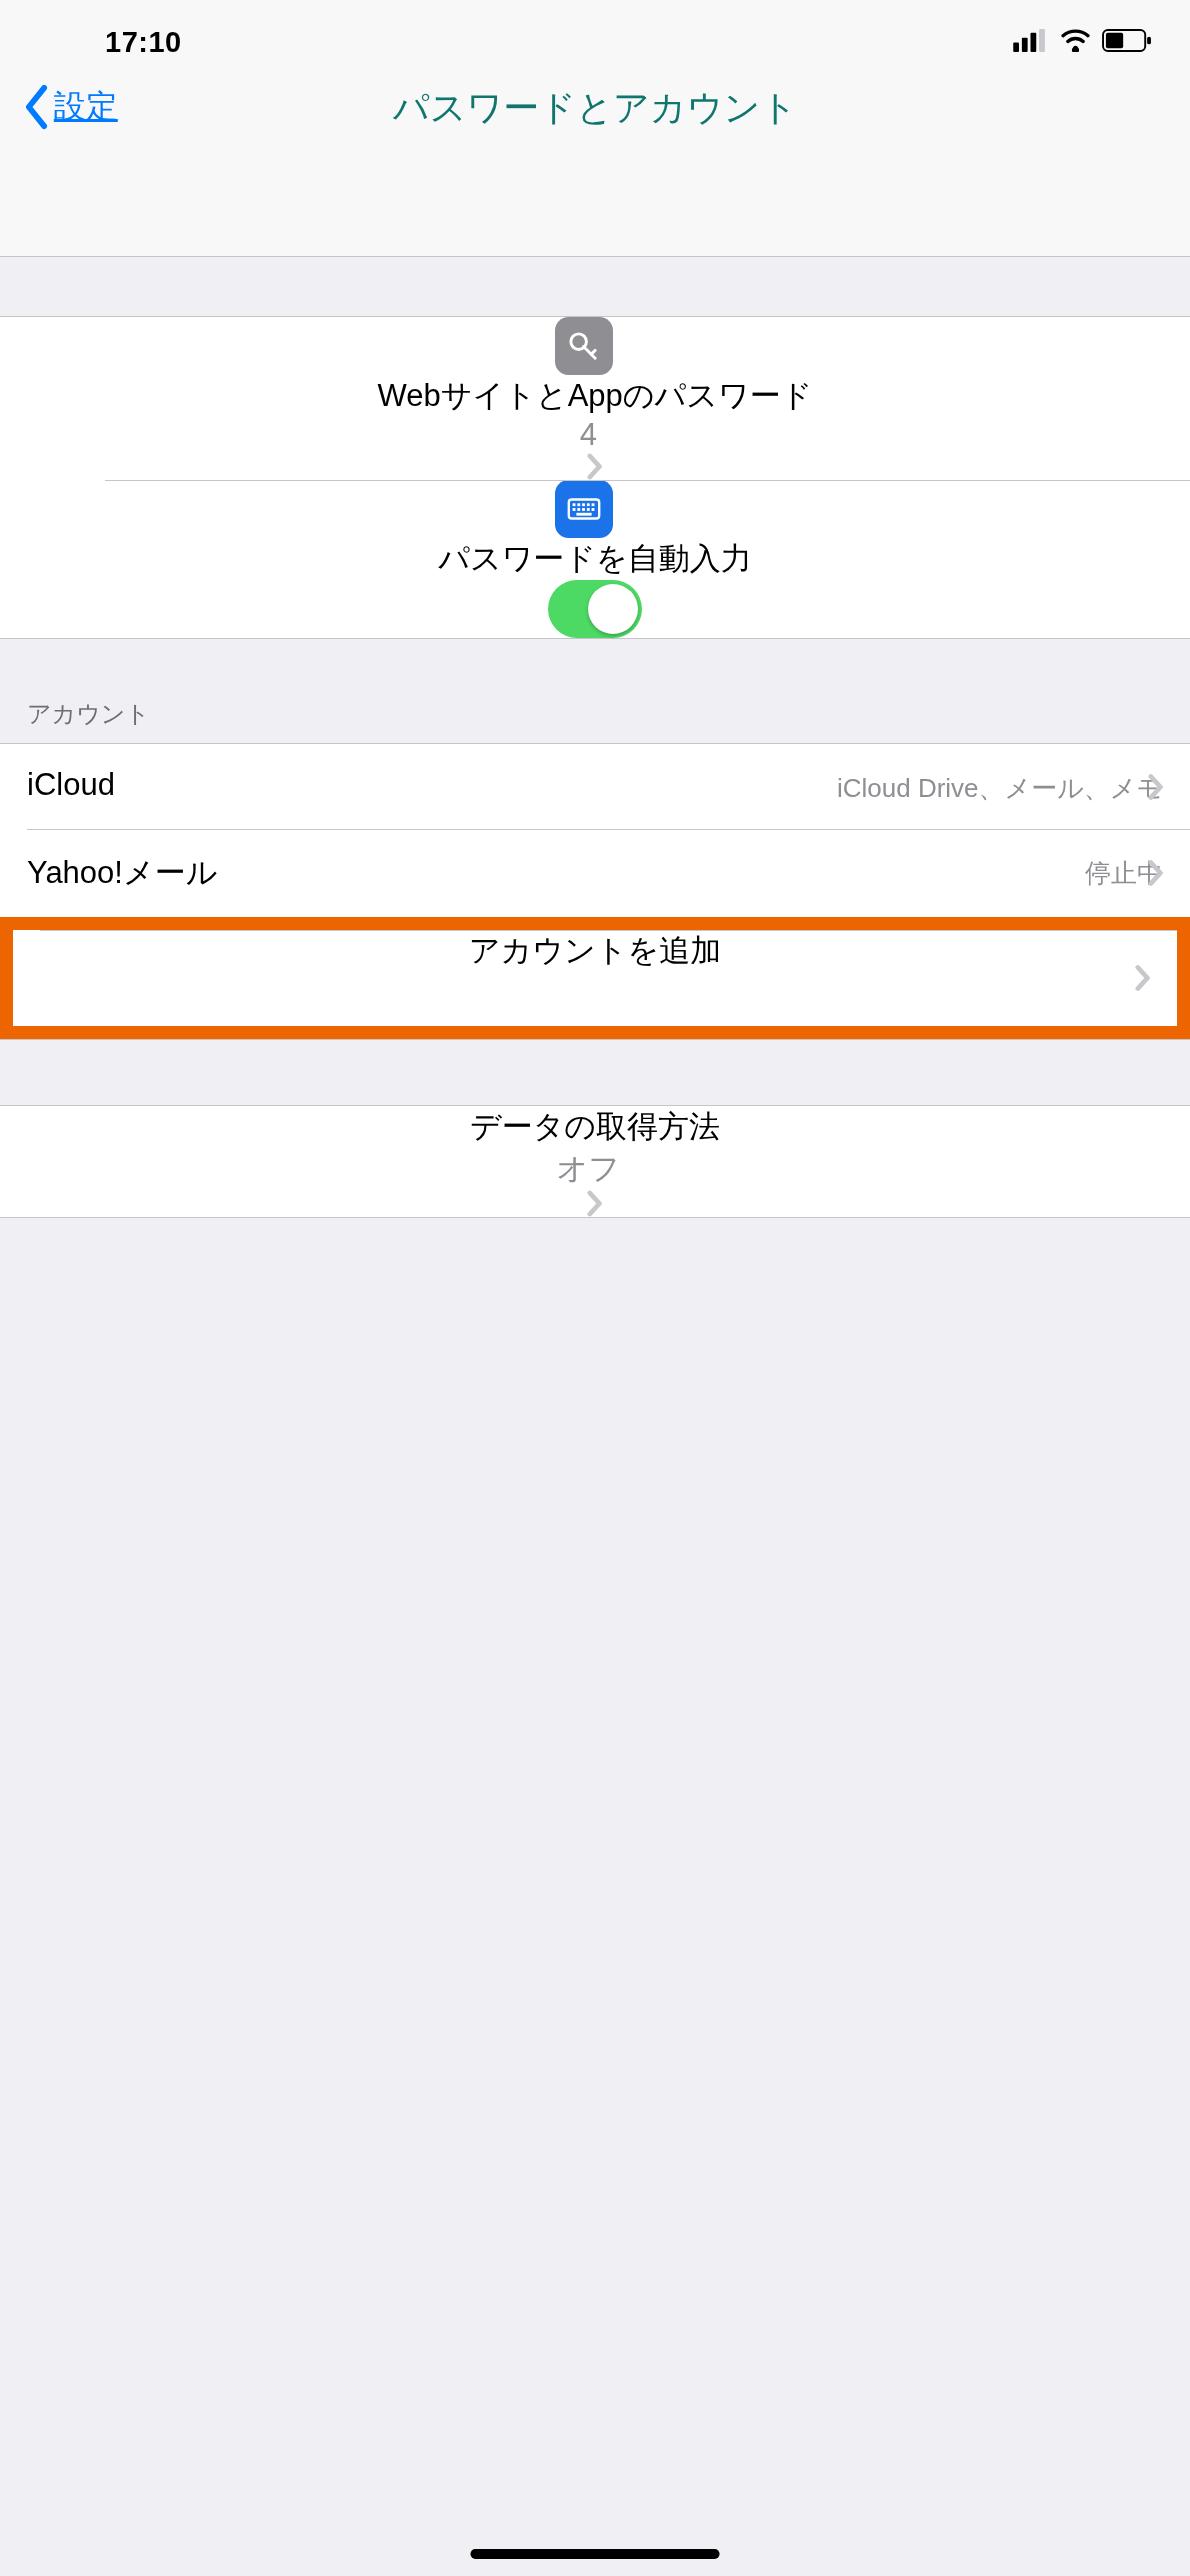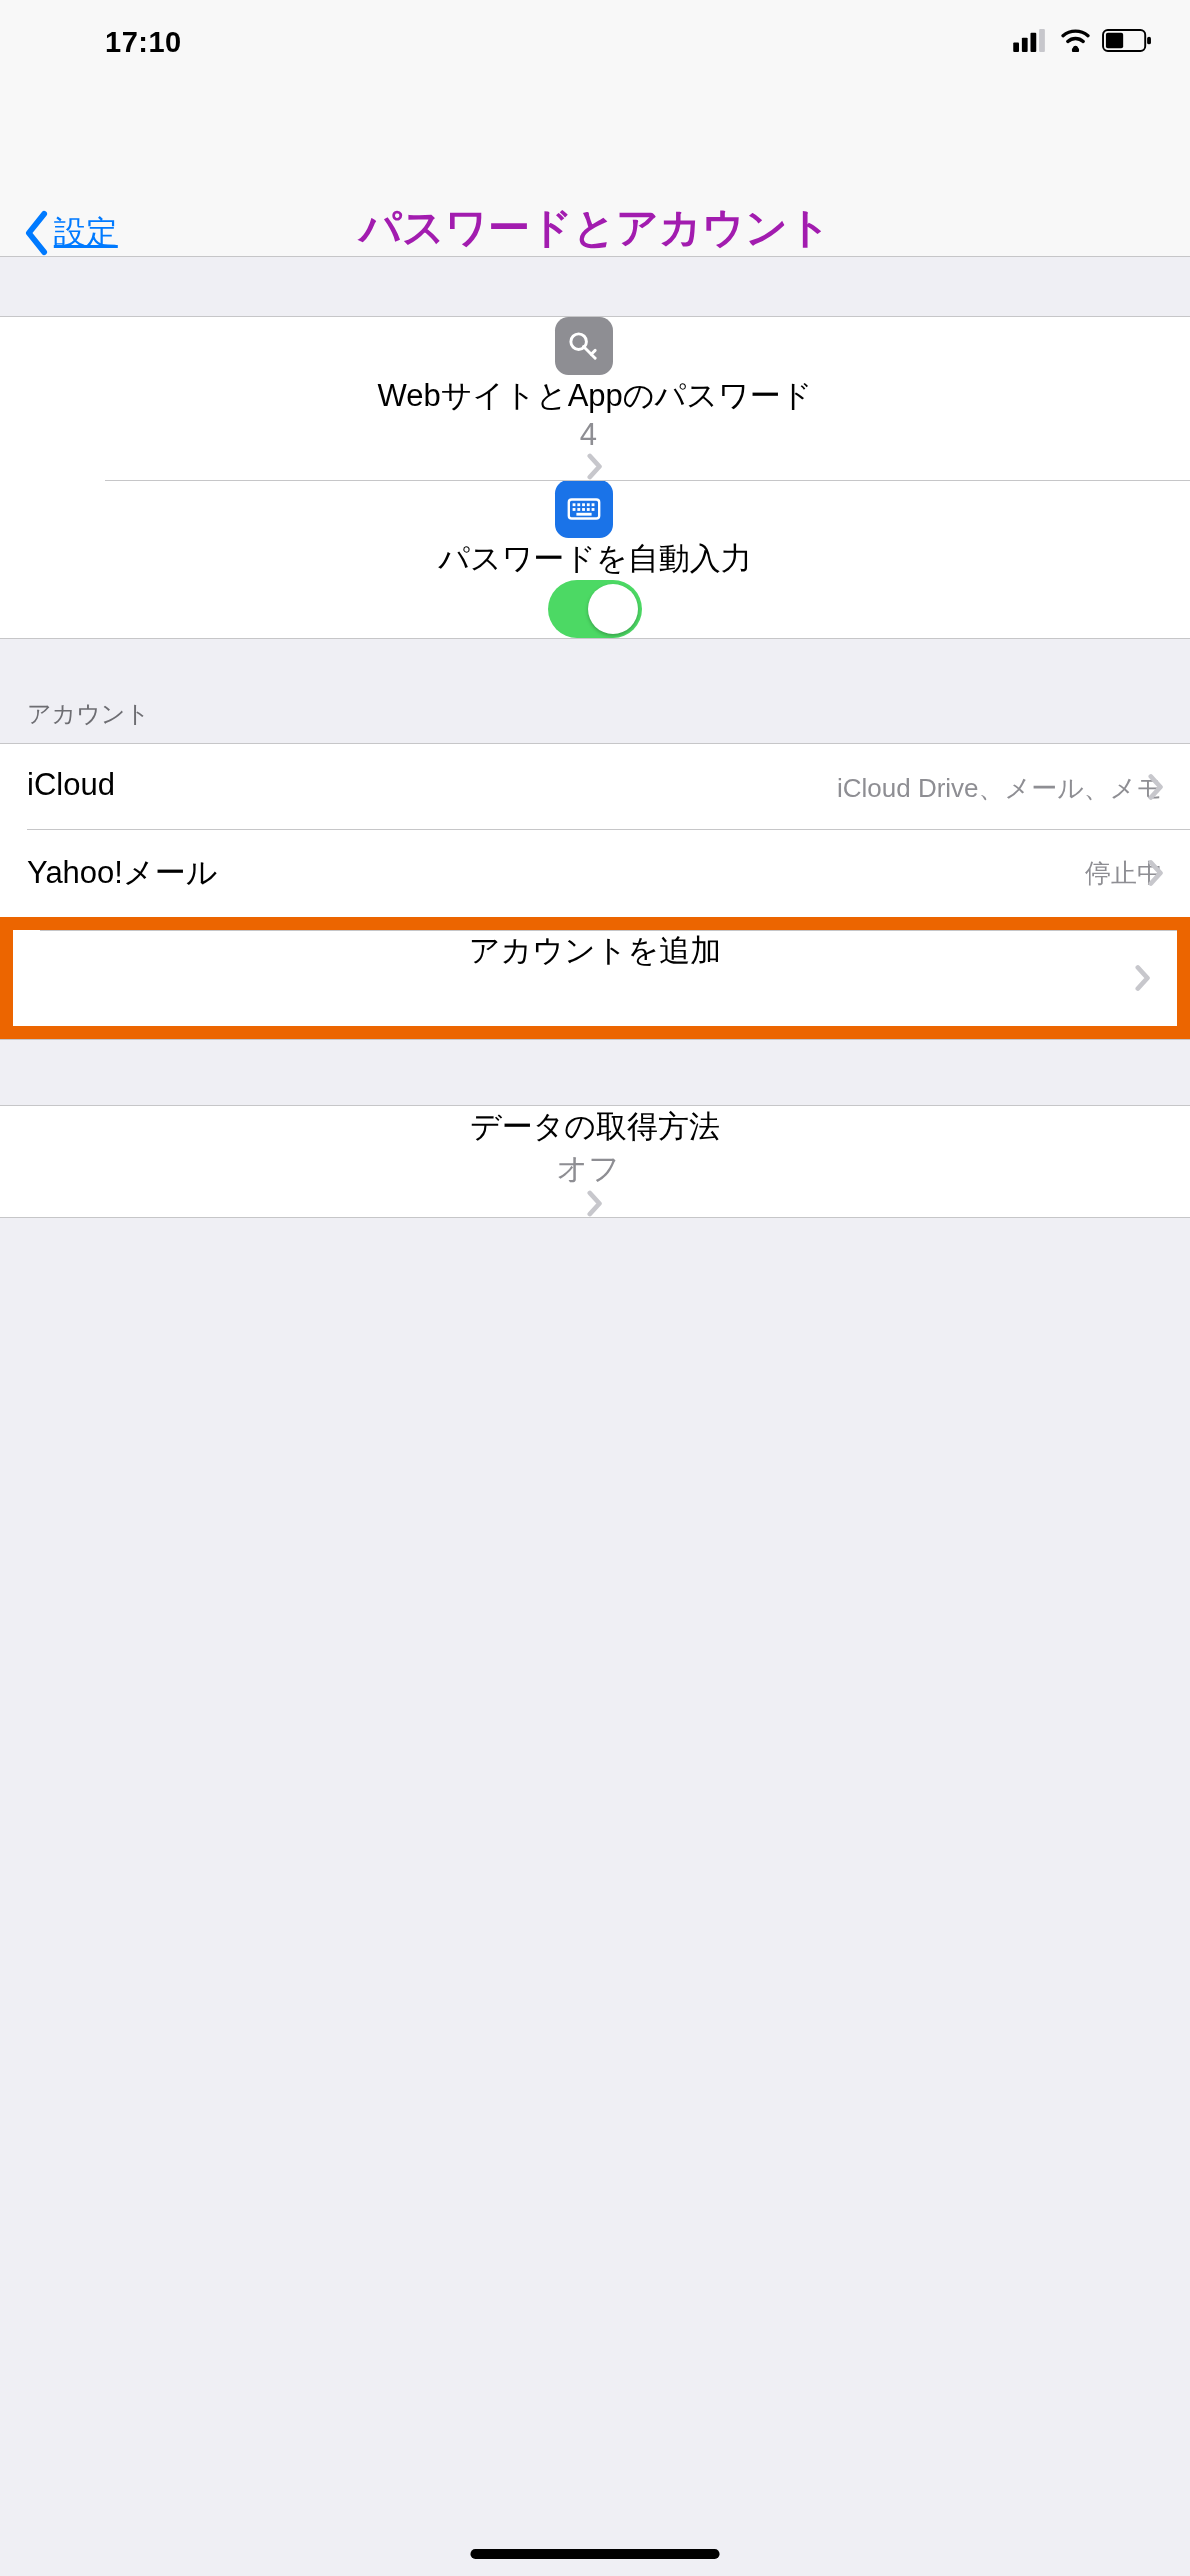--- a/index.html
+++ b/index.html
@@ -6,25 +6,25 @@
   html,body { width:1190px; height:2576px; background:#efeff4; font-family:-apple-system,"Hiragino Sans","Hiragino Kaku Gothic ProN",sans-serif; overflow:hidden; }
   .screen { width:1190px; height:2576px; position:relative; background:#efeff4; }
 
   
   .status-bar { height:84px; width:100%; display:flex; align-items:center; justify-content:space-between; padding:0 38px 0 0; background:#f8f8f8;gap:6px; }
   .sb-time { font-size:29px; font-weight:600; letter-spacing:0.5px; color:#000; padding-left:105px; }
   .sb-right { display:flex; align-items:center; gap:11.5px; }
   .sb-icon { display:inline-block; }
 
   
-  .nav-bar { height:173px; width:100%; background:#f8f8f8; border-bottom:1px solid #c6c6c8; position:relative; display:flex; align-items:flex-end; }
+  .nav-bar { height:173px; width:100%; background:#f8f8f8; border-bottom:1px solid #c6c6c8; position:relative; display:flex; align-items:flex-start; }
   .nav-back { position:absolute; left:23px; display:flex; align-items:center; gap:3.8px; color:#007aff; font-size:32px; }
   .nav-back-chevron { width:27px; height:46px; }
   .nav-back-label { text-decoration:underline; }
-  .nav-title { width:100%; text-align:center; font-size:42px; font-weight:700; color:#a21caf; }
+  .nav-title { width:100%; text-align:center; font-size:36px; font-weight:400; color:#0f766e; }
 
   
   .spacer-s { height:59px; }
   .spacer-m { height:65px; }
   .section { background:#fff; border-top:1px solid #c6c6c8; border-bottom:1px solid #c6c6c8; }
   .row { display:flex; align-items:center; padding:0 27px 0 27px; min-height:84px; position:relative;flex-direction:column; }
   .row + .row::before { content:""; position:absolute; top:0; left:105px; right:0; height:1px; background:#c6c6c8; }
   .row-wrap + .row-wrap::before { content:""; position:absolute; top:0; left:27px; right:0; height:1px; background:#c6c6c8; }
   .row-wrap { position:relative; }
   .row-icon { width:58px; height:58px; border-radius:13.4px; margin-right:23px; display:flex; align-items:center; justify-content:center; flex:0 0 auto; }

